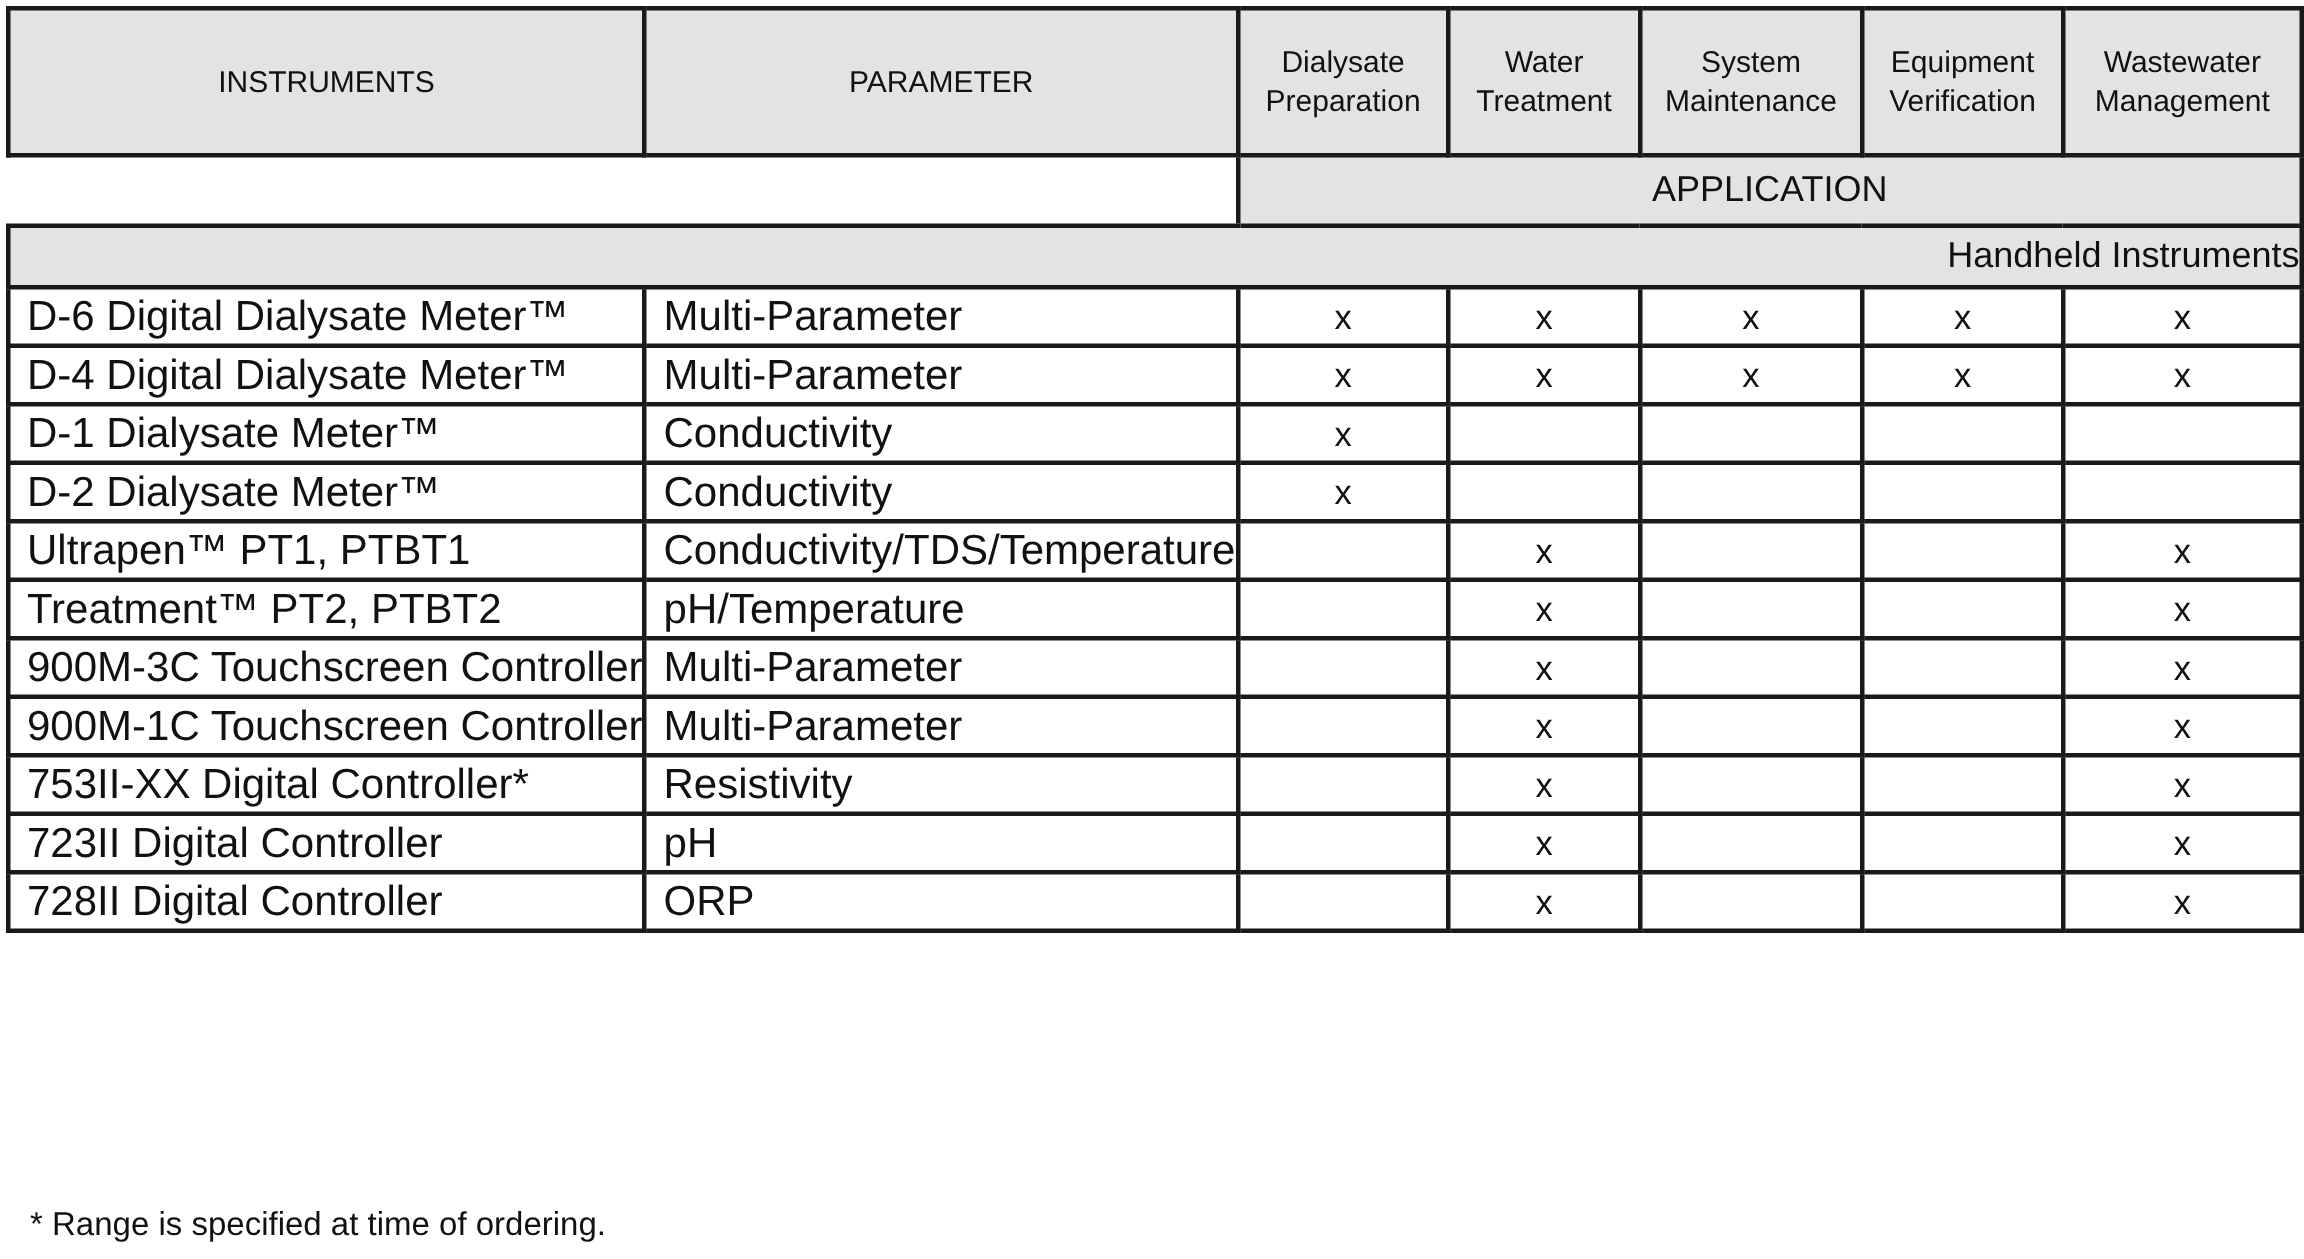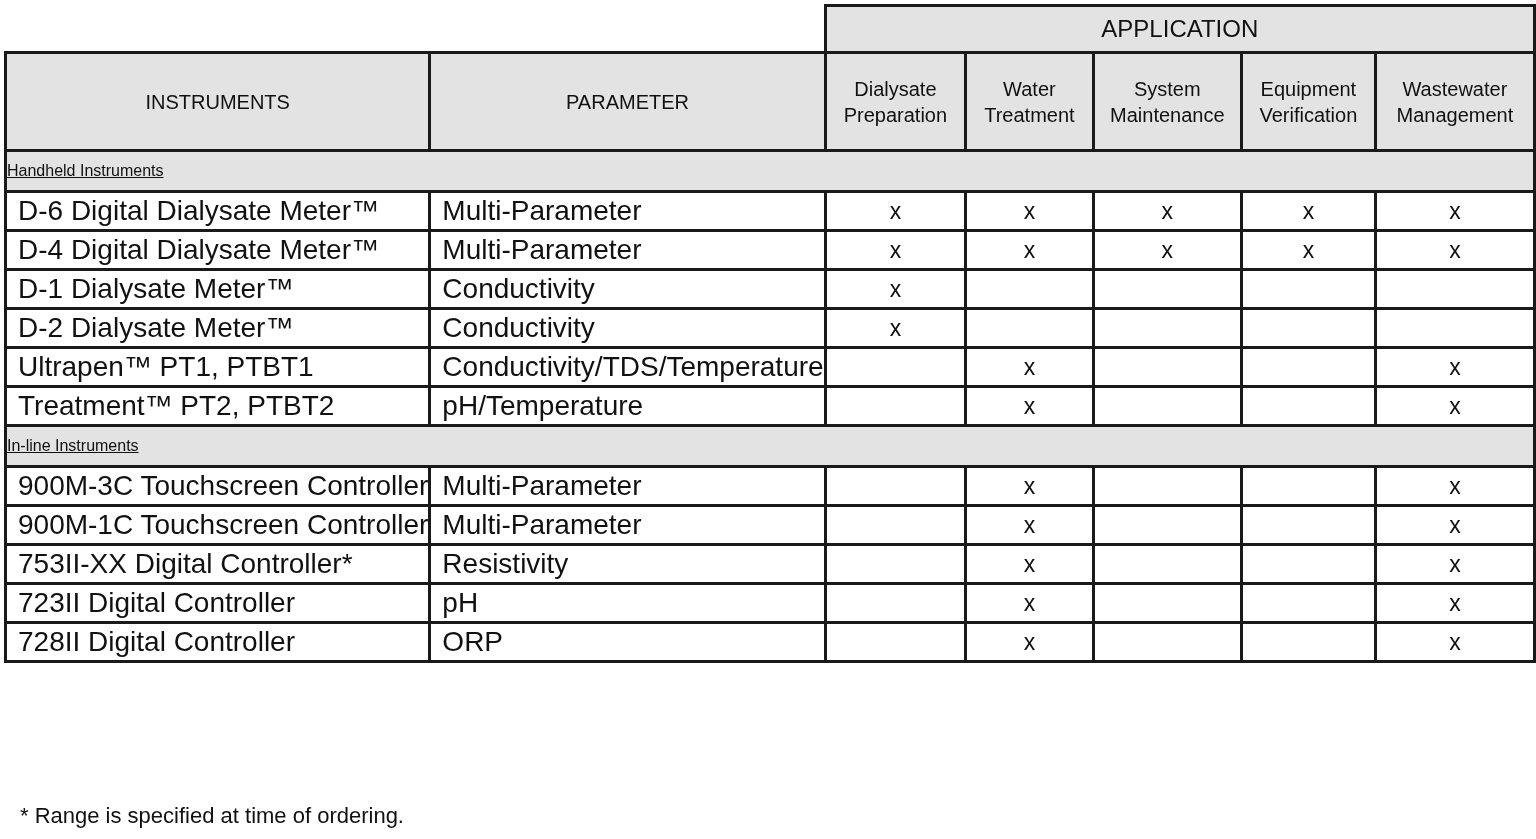--- a/index.html
+++ b/index.html
@@ -2,57 +2,57 @@
 <html><head>
 <meta charset="utf-8">
 <style>
 html,body{margin:0;padding:0;background:#fff;}
 body{width:1536px;height:839px;position:relative;font-family:"Liberation Sans",sans-serif;color:#111;overflow:hidden;}
 table{border-collapse:collapse;position:absolute;left:4px;top:4px;table-layout:fixed;}
 td,th{border:3px solid #1a1a1a;font-weight:normal;padding:0;}
 .blank{border:none;border-bottom:3px solid #1a1a1a;background:#fff;}
 .hdr{background:#e3e3e3;text-align:center;font-size:20px;line-height:26px;}
 .app{background:#e3e3e3;text-align:center;font-size:24px;height:44px;}
-.sec{background:#e3e3e3;text-align:left;font-size:16px;height:38px;text-decoration:underline;}
+.sec{background:#e3e3e3;text-align:right;font-size:24px;height:38px;}
 .cell{font-size:28px;height:36px;padding-left:11px;white-space:nowrap;}
 .mk{font-size:23px;text-align:center;height:36px;}
 .foot{position:absolute;left:20px;top:803px;font-size:22px;}
 </style>
 </head>
 <body>
 
 <table>
  <colgroup>
       <col style="width:402px">
       <col style="width:374px">
       <col style="width:149px">
       <col style="width:136px">
       <col style="width:156px">
       <col style="width:142px">
       <col style="width:169px">
     </colgroup>
  <thead>
-  <tr>
-   <th class="blank" colspan="2"></th>
-   <th class="app" colspan="5">APPLICATION</th>
-  </tr>
   <tr id="hdr-row" style="height:98px">
    <th class="hdr">INSTRUMENTS</th>
    <th class="hdr">PARAMETER</th>
   <th class="hdr" style="white-space: pre-line;">Dialysate
 Preparation</th>
         <th class="hdr" style="white-space: pre-line;">Water
 Treatment</th>
         <th class="hdr" style="white-space: pre-line;">System
 Maintenance</th>
         <th class="hdr" style="white-space: pre-line;">Equipment
 Verification</th>
         <th class="hdr" style="white-space: pre-line;">Wastewater
 Management</th>
       </tr>
+  <tr>
+   <th class="blank" colspan="2"></th>
+   <th class="app" colspan="5">APPLICATION</th>
+  </tr>
  </thead>
  <tbody id="tbody">
       <tr>
         <td colspan="7" class="sec">Handheld Instruments</td>
       </tr>
       <tr>
         <td class="cell">D-6 Digital Dialysate Meter™</td>
         <td class="cell">Multi-Parameter</td>
         <td class="mk">x</td>
         <td class="mk">x</td>
@@ -99,23 +99,20 @@
       <tr>
         <td class="cell">Treatment™ PT2, PTBT2</td>
         <td class="cell">pH/Temperature</td>
         <td class="mk"></td>
         <td class="mk">x</td>
         <td class="mk"></td>
         <td class="mk"></td>
         <td class="mk">x</td>
       </tr>
       <tr>
-        <td colspan="7" class="sec">In-line Instruments</td>
-      </tr>
-      <tr>
         <td class="cell">900M-3C Touchscreen Controller</td>
         <td class="cell">Multi-Parameter</td>
         <td class="mk"></td>
         <td class="mk">x</td>
         <td class="mk"></td>
         <td class="mk"></td>
         <td class="mk">x</td>
       </tr>
       <tr>
         <td class="cell">900M-1C Touchscreen Controller</td>

